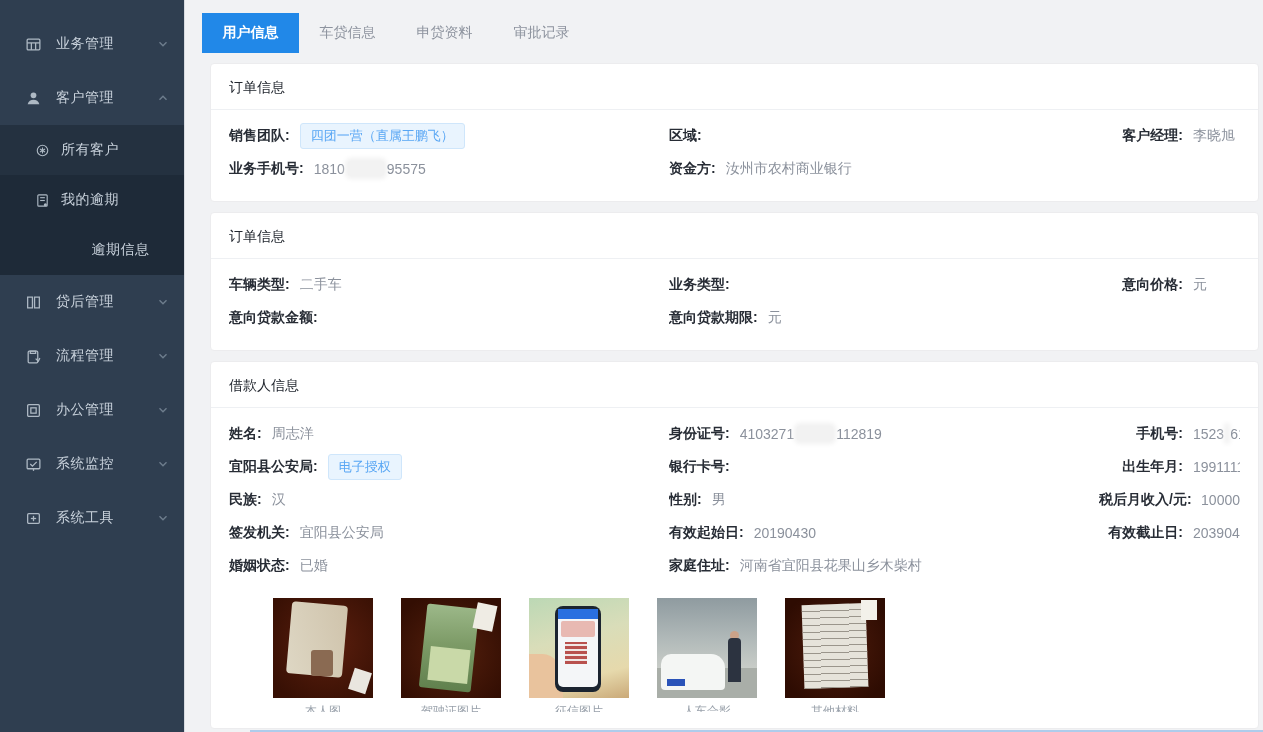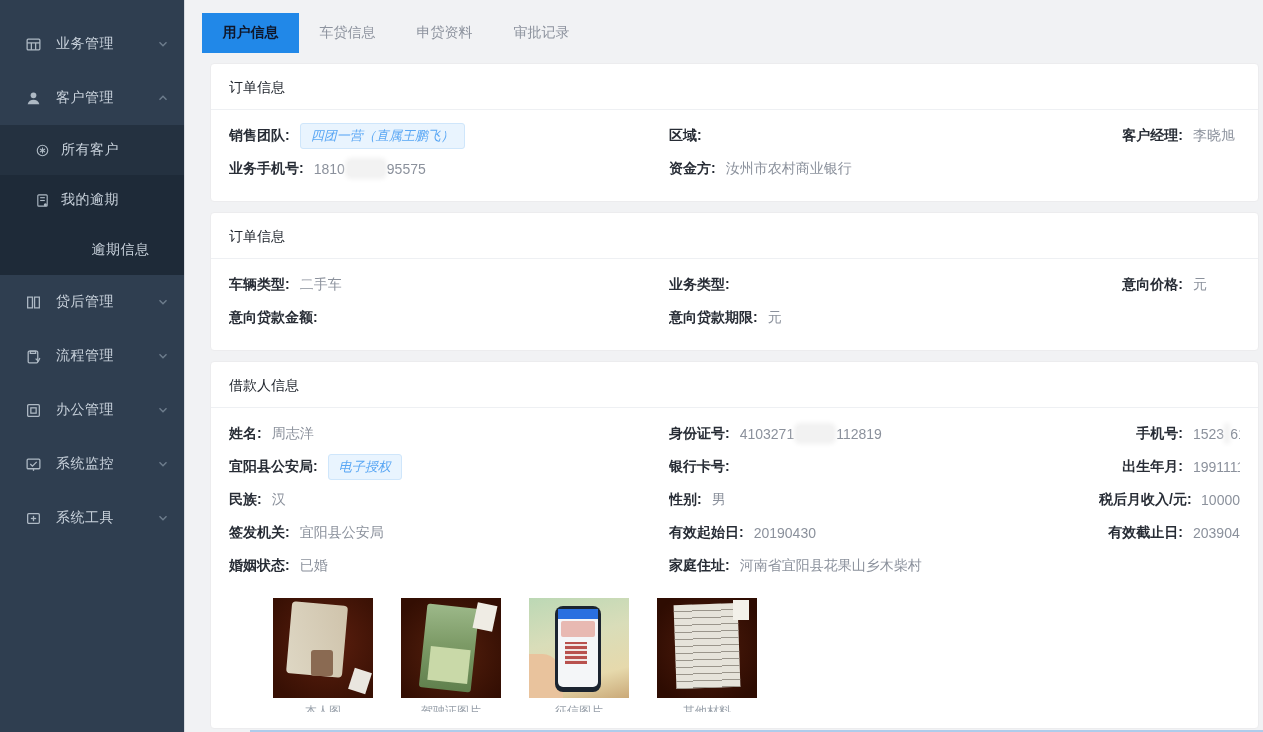--- a/index.html
+++ b/index.html
@@ -26,42 +26,42 @@
   .submenu .menu-item.active-sub { background:#243140; }
   .submenu .mi-label { margin-left:10px; }
   .submenu .no-icon { padding-left:61px;text-align:center; }
   
   .main { position:absolute; left:186px; top:0; right:0; bottom:0; background:#f1f2f4; overflow:hidden; }
   .tabbar { display:flex; margin:13px 0 0 16px; align-items:flex-end; }
   .tab {
     min-width:97px; height:40px; display:flex; align-items:center; justify-content:center;
     font-size:14px; color:#8d939e; cursor:pointer; padding:0 20px; background:transparent;
   }
-  .tab.active { background:#2188e8; color:#0f172a; font-weight:bold; }
+  .tab.active { background:#2188e8; color:#ffffff; font-weight:bold; }
   .card {
     background:#ffffff; border:1px solid #ececee; border-radius:4px;
     margin:10px 4px 0 24px;
   }
   .card-title {
     padding:15px 18px 12px; font-weight:normal; color:#22272f; font-size:14px;
     border-bottom:1px solid #eef0f3;
   }
   .card-body { padding:9px 18px 16px; }
   .fgrid { display:grid; grid-template-columns:440px 430px 1fr; }
   .field { display:flex; align-items:center; min-height:33px; overflow:hidden; }
   .field .label { font-weight:bold; color:#272c35; margin-right:10px; white-space:nowrap; }
   .field .value { color:#8b919c; white-space:nowrap; }
   .col3 .label { min-width:84px; text-align:right; }
   .blur-box {
     display:inline-block; width:36px; height:15px; background:#f2f2f2; border-radius:3px;
     margin:0 3px; vertical-align:-2px; box-shadow:0 0 5px 3px #f1f1f1;
   }
   .tag {
     background:#e9f4fe; color:#58a6f4; border:1px solid #cfe6fb; border-radius:3px;
-    padding:3px 10px; font-size:13px; cursor:pointer; white-space:nowrap;font-style:italic;
+    padding:3px 10px; font-size:13px; cursor:pointer; white-space:nowrap;
   }
   
   .photos { display:flex; padding:16px 0 0 44px; }
   .photo-wrap { width:100px; margin-right:28px; text-align:center; }
   .photo { width:100px; height:100px; position:relative; overflow:hidden; cursor:pointer; }
   .caption { height:7px; overflow:hidden; margin-top:7px; color:#98a0aa; font-size:12px; line-height:12px; }
   
   .ph1 { background:radial-gradient(circle at 55% 45%, #5c1f0e, #381004 85%); }
   .ph1 .card-shape { position:absolute; left:14px; top:14px; width:72px; height:56px; background:linear-gradient(160deg,#ded7c4,#cfc3ab); transform:rotate(-85deg) translateY(-6px); border-radius:4px; }
   .ph1 .portrait { position:absolute; left:38px; top:52px; width:22px; height:26px; background:#8a6a52; border-radius:3px; }
@@ -407,20 +407,31 @@
             <div class="hand"></div>
               <div class="phone"></div>
               <div class="screen"></div>
             <div class="topbar"></div>
               <div class="idimg"></div>
               <div class="qr"></div>
           </div>
           <div class="caption">征信图片</div>
         </div>
         <div class="photo-wrap">
+          <div class="photo ph4">
+            <div class="road"></div>
+              <div class="glass"></div>
+              <div class="car"></div>
+            <div class="plate"></div>
+              <div class="head"></div>
+              <div class="person"></div>
+          </div>
+          <div class="caption">人车合影</div>
+        </div>
+        <div class="photo-wrap">
           <div class="photo ph5">
             <div class="sheet"></div>
               <div class="slip"></div>
           </div>
           <div class="caption">其他材料</div>
         </div>
       </div>
     </div>
   </div>
 

